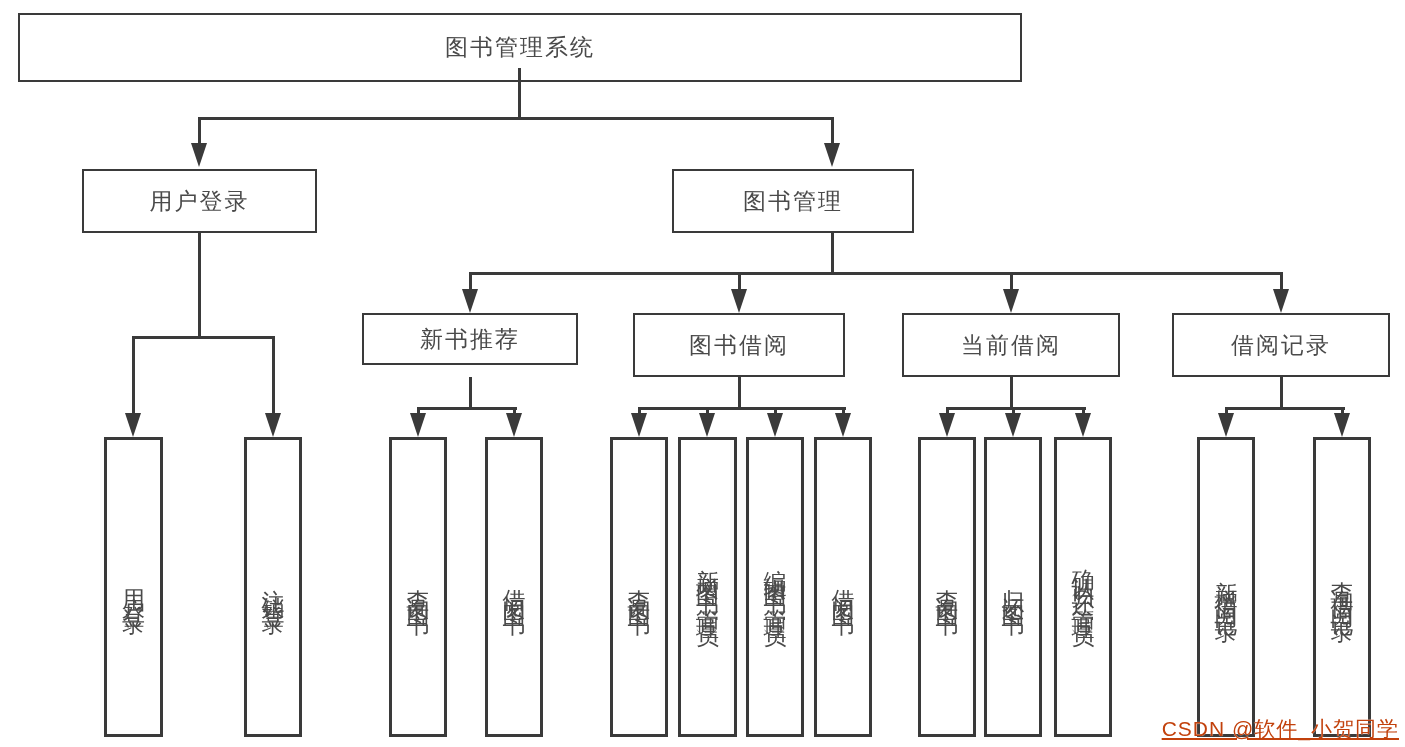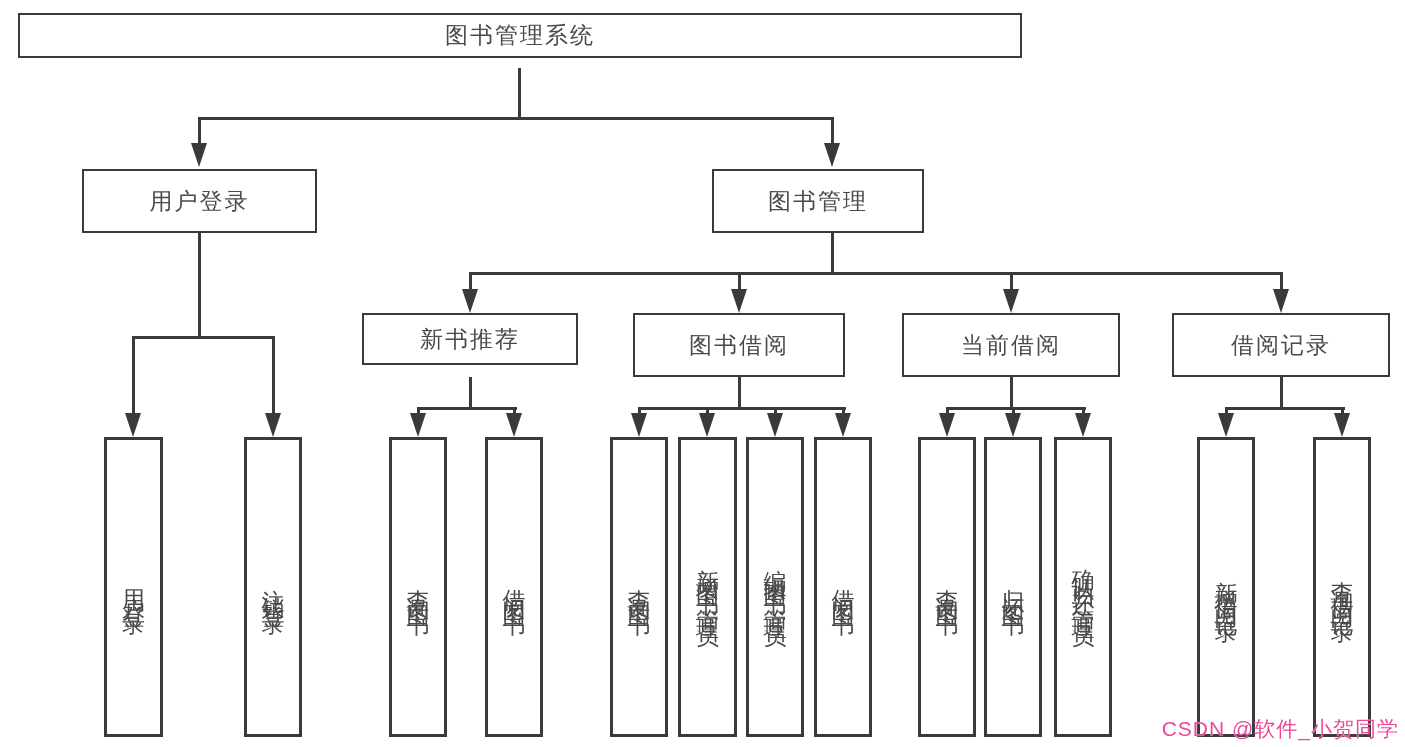--- a/index.html
+++ b/index.html
@@ -43,46 +43,47 @@
     width: 0; height: 0;
     border-left: 8px solid transparent;
     border-right: 8px solid transparent;
     border-top: 24px solid #3a3a3a;
   }
   .watermark {
     position: absolute;
     right: 6px;
     bottom: 4px;
     font-size: 21px;
-    color: #ec4899;
+    color: #c2410c;
     letter-spacing: 1px;
     z-index: 5;
     text-shadow: 0 0 1px #ffffff;
+    text-decoration: underline;
   }
 </style>
 </head>
 <body>
 
 <div class="canvas">
 
-  <div class="node" style="left:18px; top:13px; width:1004px; height:45px;text-align:right;">
+  <div class="node" style="left:18px; top:13px; width:1004px; height:69px;text-align:right;">
     <span>图书管理系统</span>
   </div>
 
   <div class="vline" style="left:518px; top:68px; height:49px;"></div>
   <div class="hline" style="left:198px; top:117px; width:635px;"></div>
   <div class="vline" style="left:198px; top:117px; height:26px;"></div>
   <div class="tri" style="left:191px; top:143px;"></div>
   <div class="vline" style="left:831px; top:117px; height:26px;"></div>
   <div class="tri" style="left:824px; top:143px;"></div>
 
   <div class="node" style="left:82px; top:169px; width:235px; height:64px;">
     <span>用户登录</span>
   </div>
-  <div class="node" style="left:712px; top:169px; width:212px; height:64px;">
+  <div class="node" style="left:672px; top:169px; width:242px; height:64px;">
     <span>图书管理</span>
   </div>
 
   <div class="vline" style="left:198px; top:233px; height:103px;"></div>
   <div class="hline" style="left:132px; top:336px; width:143px;"></div>
   <div class="vline" style="left:132px; top:336px; height:77px;"></div>
   <div class="tri" style="left:125px; top:413px;"></div>
   <div class="vline" style="left:272px; top:336px; height:77px;"></div>
   <div class="tri" style="left:265px; top:413px;"></div>
 

